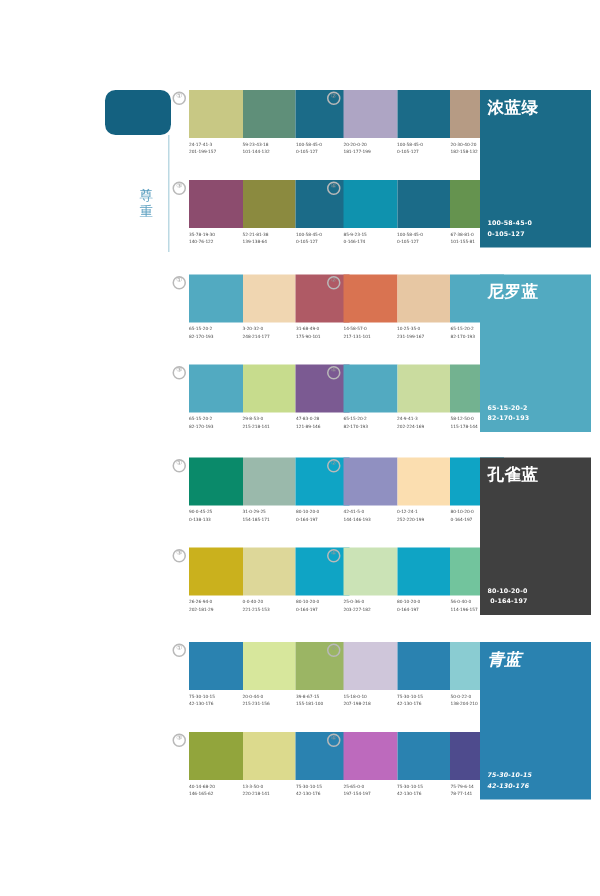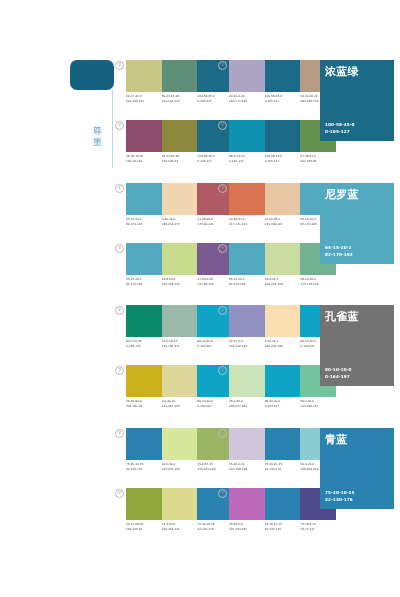--- a/index.html
+++ b/index.html
@@ -77,21 +77,21 @@
     color:#4a4a4a;
     font-family:"DejaVu Sans",sans-serif;
     white-space:nowrap;
     letter-spacing:-0.05px;
   }
   .codes b{display:block;font-weight:normal;}
 
   
   .panel{
     position:absolute;
-    left:320px;width:74px;height:81px;
+    left:320px;width:74px;height:105px;
     top:8px;
   }
   .panel .p-title{
     position:absolute;left:5px;top:5px;
     font-size:11px;
     line-height:13px;
     color:#ffffff;
     font-weight:bold;
     font-family:"DejaVu Sans",sans-serif;
     letter-spacing:0.3px;
@@ -393,21 +393,21 @@
             <span>
               <b>80-10-20-0</b>
               <b>0-164-197</b>
             </span>
             <span>
               <b>56-0-40-0</b>
               <b>114-196-157</b>
             </span>
           </div>
         </div>
-        <div class="panel" style="background: #737373;">
+        <div class="panel" style="background: #404040; text-align: right;">
           <div class="p-title">孔雀蓝</div>
           <div class="p-codes">
             <b>80-10-20-0</b>
             <b>0-164-197</b>
           </div>
         </div>
       </div>
       <div class="section" style="top: 420px;">
         <div class="combo" style="left: 115px; top: 8px;">
           <div class="num">①</div>
@@ -490,21 +490,21 @@
             <span>
               <b>75-30-10-15</b>
               <b>42-130-176</b>
             </span>
             <span>
               <b>75-79-6-14</b>
               <b>78-77-141</b>
             </span>
           </div>
         </div>
-        <div class="panel" style="background: rgb(42, 130, 176);">
+        <div class="panel" style="background: rgb(42, 130, 176); font-style: italic;">
           <div class="p-title">青蓝</div>
           <div class="p-codes">
             <b>75-30-10-15</b>
             <b>42-130-176</b>
           </div>
         </div>
       </div>
     </div>
 </div>
 

